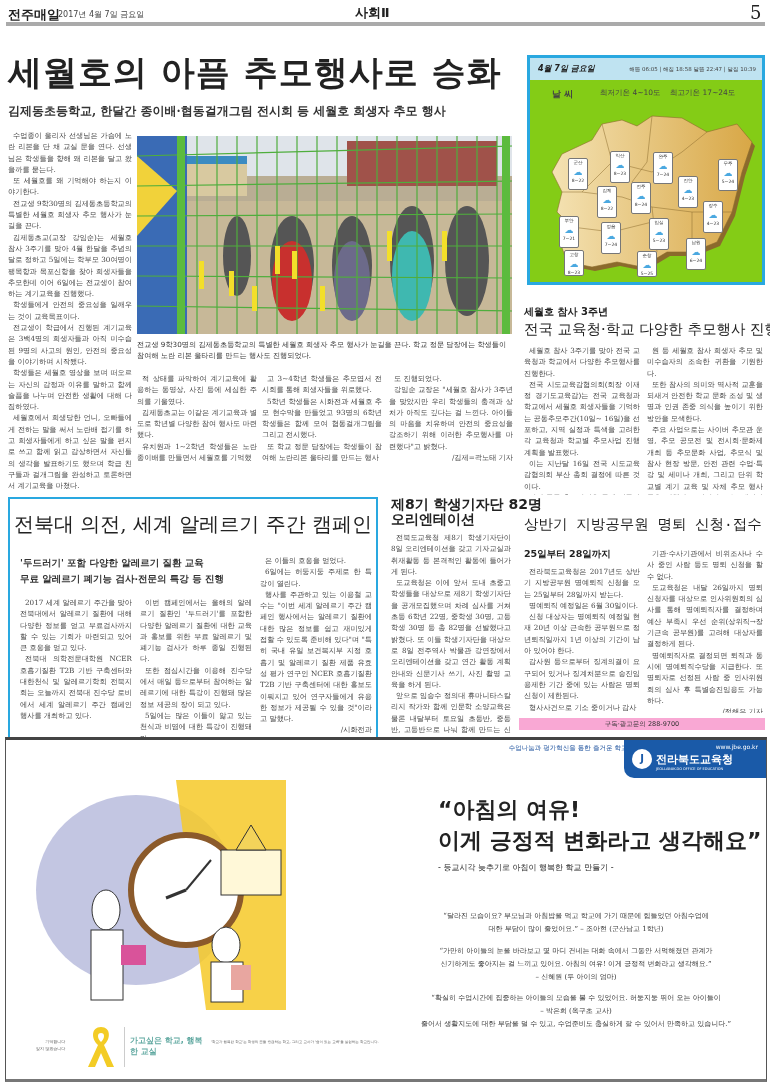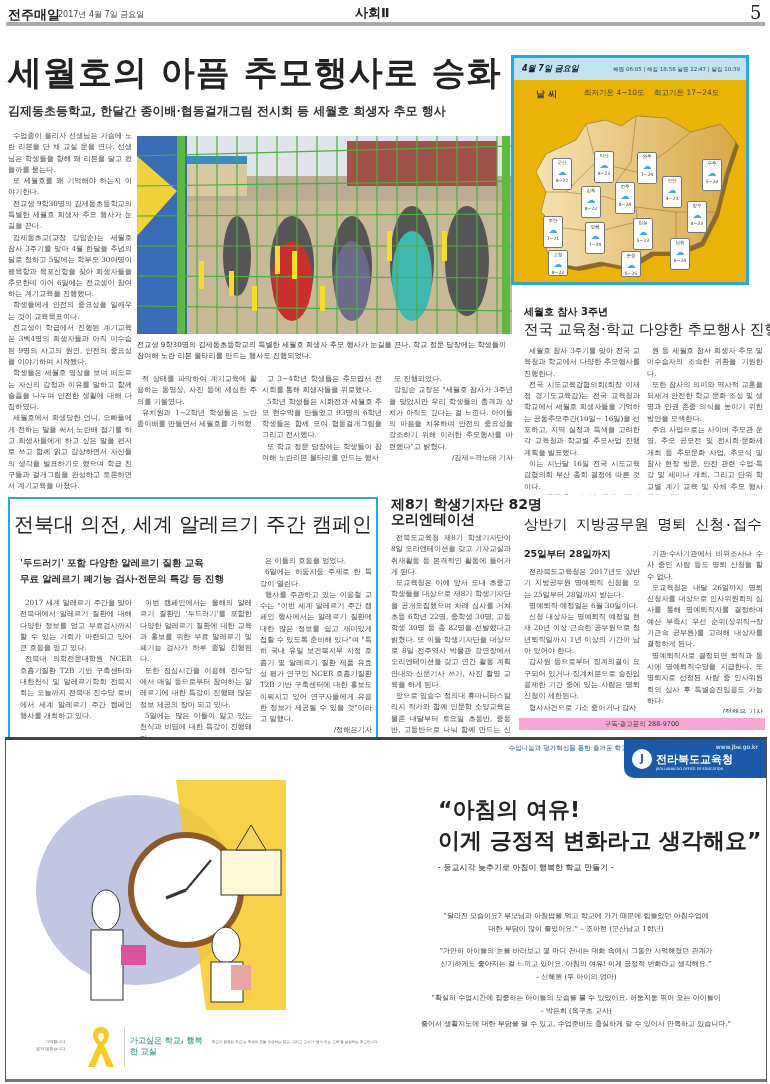--- a/index.html
+++ b/index.html
@@ -10,21 +10,21 @@
 .hdr-sec{left:355px;top:4px;font-family:"DejaVu Sans",sans-serif;font-size:13px;font-weight:bold}
 .hdr-page{left:750px;top:2px;font-family:"DejaVu Serif",serif;font-size:18px}
 .hdr-bar{left:6px;top:22px;width:759px;height:4px;background:#aaa}
 .title{left:8px;top:50px;font-family:"DejaVu Sans",sans-serif;font-weight:bold;font-size:34px;letter-spacing:1px;color:#222;white-space:nowrap}
 .subtitle{left:8px;top:103px;font-family:"DejaVu Serif",serif;font-size:12px;font-weight:bold;color:#333;white-space:nowrap}
 .col{font-family:"DejaVu Serif",serif;font-size:7.2px;line-height:11.3px;color:#444;text-align:justify;overflow:hidden}
 .col p{text-indent:5px}
 .photo{left:137px;top:136px;width:375px;height:198px;overflow:hidden;background:#b9ad94}
 .caption{left:137px;top:339px;width:375px;font-family:"DejaVu Sans",sans-serif;font-size:7.2px;line-height:11px;color:#333}
 .byline{text-align:right;display:block}
-.weather{left:511px;top:55px;width:238px;height:230px;border:3px solid #29a8e0;background:#eab308}
+.weather{left:527px;top:55px;width:238px;height:230px;border:3px solid #29a8e0;background:#84cc16}
 .w-top{height:22px;background:#bfe3f1;position:relative;font-family:"DejaVu Sans",sans-serif}
 .w-date{position:absolute;left:8px;top:5px;font-size:8px;font-weight:bold;font-style:italic;color:#222}
 .w-sun{position:absolute;right:6px;top:8px;font-size:5.5px;color:#444}
 .w-head{position:absolute;top:30px;left:0;width:100%;font-family:"DejaVu Sans",sans-serif;font-size:7.5px;color:#444}
 .w-map{position:absolute;left:12px;top:44px;width:215px;height:175px}
 .city{position:absolute;width:20px;height:32px;background:#fff;border:1px solid #777;border-radius:2px;font-family:"DejaVu Sans",sans-serif;font-size:4.5px;text-align:center;color:#333;line-height:8px}
 .city .cl{display:block;height:10px;font-size:9px;line-height:10px;color:#4aa8e0}
 .rt-kick{left:524px;top:305px;font-family:"DejaVu Sans",sans-serif;font-weight:bold;font-size:10px;color:#222}
 .rt-title{left:524px;top:320px;font-family:"DejaVu Serif",serif;font-size:14.5px;color:#222;white-space:nowrap}
 .box{left:8px;top:497px;width:370px;height:257px;border:2px solid #29a8e0}
@@ -118,20 +118,21 @@
         <rect x="183" y="150" width="5" height="25"></rect>
       <rect x="250" y="95" width="5" height="30"></rect>
         <rect x="305" y="95" width="5" height="30"></rect>
     </g>
   </svg>
 </div>
 <div class="abs caption">전교생 9학30명의 김제동초등학교의 특별한 세월호 희생자 추모 행사가 눈길을 끈다. 학교 정문 담장에는 학생들이 참여해 노란 리본 울타리를 만드는 행사도 진행되었다.</div>
 
 <div class="abs col" style="left:137px;top:373px;width:120px;height:115px">
   <p>적 상태를 파악하여 계기교육에 활용하는 동영상, 사진 등에 세심한 주의를 기울였다.</p>
+  <p>김제동초교는 이같은 계기교육과 별도로 학년별 다양한 참여 행사도 마련했다.</p>
   <p>유치원과 1~2학년 학생들은 노란 종이배를 만들면서 세월호를 기억했</p>
 </div>
 <div class="abs col" style="left:262px;top:373px;width:120px;height:115px">
   <p>고 3~4학년 학생들은 추모엽서 전시회를 통해 희생자들을 위로했다.</p>
   <p>5학년 학생들은 시화전과 세월호 추모 현수막을 만들었고 93명의 6학년 학생들은 함께 모여 협동걸개그림을 그리고 전시했다.</p>
   <p>또 학교 정문 담장에는 학생들이 참여해 노란리본 울타리를 만드는 행사</p>
 </div>
 <div class="abs col" style="left:389px;top:373px;width:124px;height:115px">
   <p>도 진행되었다.</p>
   <p>강임순 교장은 "세월호 참사가 3주년을 맞았지만 우리 학생들의 충격과 상처가 아직도 깊다는 걸 느낀다. 아이들의 마음을 치유하며 안전의 중요성을 강조하기 위해 이러한 추모행사를 마련했다"고 밝혔다.</p>
@@ -212,21 +213,21 @@
   </div>
   <div class="col" style="position:absolute;left:130px;top:98px;width:112px;height:150px">
     <p>이번 캠페인에서는 올해의 알레르기 질환인 '두드러기'를 포함한 다양한 알레르기 질환에 대한 교육과 홍보를 위한 무료 알레르기 및 폐기능 검사가 하루 종일 진행된다.</p>
     <p>또한 점심시간을 이용해 진수당에서 매일 등으로부터 참여하는 알레르기에 대한 특강이 진행돼 많은 정보 제공의 장이 되고 있다.</p>
     <p>5일에는 많은 이들이 앓고 있는 천식과 비염에 대한 특강이 진행돼 많</p>
   </div>
   <div class="col" style="position:absolute;left:250px;top:56px;width:112px;height:196px">
     <p>은 이들의 호응을 얻었다.</p>
     <p>6일에는 허둥지둥 주제로 한 특강이 열린다.</p>
     <p>행사를 주관하고 있는 이용철 교수는 "이번 세계 알레르기 주간 캠페인 행사에서는 알레르기 질환에 대한 많은 정보를 쉽고 재미있게 접할 수 있도록 준비해 있다"며 "특히 국내 유일 보건복지부 지정 호흡기 및 알레르기 질환 제품 유효성 평가 연구인 NCER 호흡기질환 T2B 기반 구축센터에 대한 홍보도 이뤄지고 있어 연구자들에게 유용한 정보가 제공될 수 있을 것"이라고 말했다.</p>
-    <span class="byline">/정해은기자</span>
+    <span class="byline">/시화전과</span>
   </div>
 </div>
 
 <div class="abs mid-title">
   <div>제8기 학생기자단 82명</div>
   <div>오리엔테이션</div>
 </div>
 <div class="abs col" style="left:391px;top:532px;width:120px;height:225px">
   <p>전북도교육청 제8기 학생기자단이 8일 오리엔테이션을 갖고 기자교실과 취재활동 등 본격적인 활동에 들어가게 된다.</p>
   <p>도교육청은 이에 앞서 도내 초중고 학생들을 대상으로 제8기 학생기자단을 공개모집했으며 차례 심사를 거쳐 초등 6학년 22명, 중학생 30명, 고등학생 30명 등 총 82명을 선발했다고 밝혔다. 또 이들 학생기자단을 대상으로 8일 전주역사 박물관 강연장에서 오리엔테이션을 갖고 연간 활동 계획 안내와 신문기사 쓰기, 사진 촬영 교육을 하게 된다.</p>

